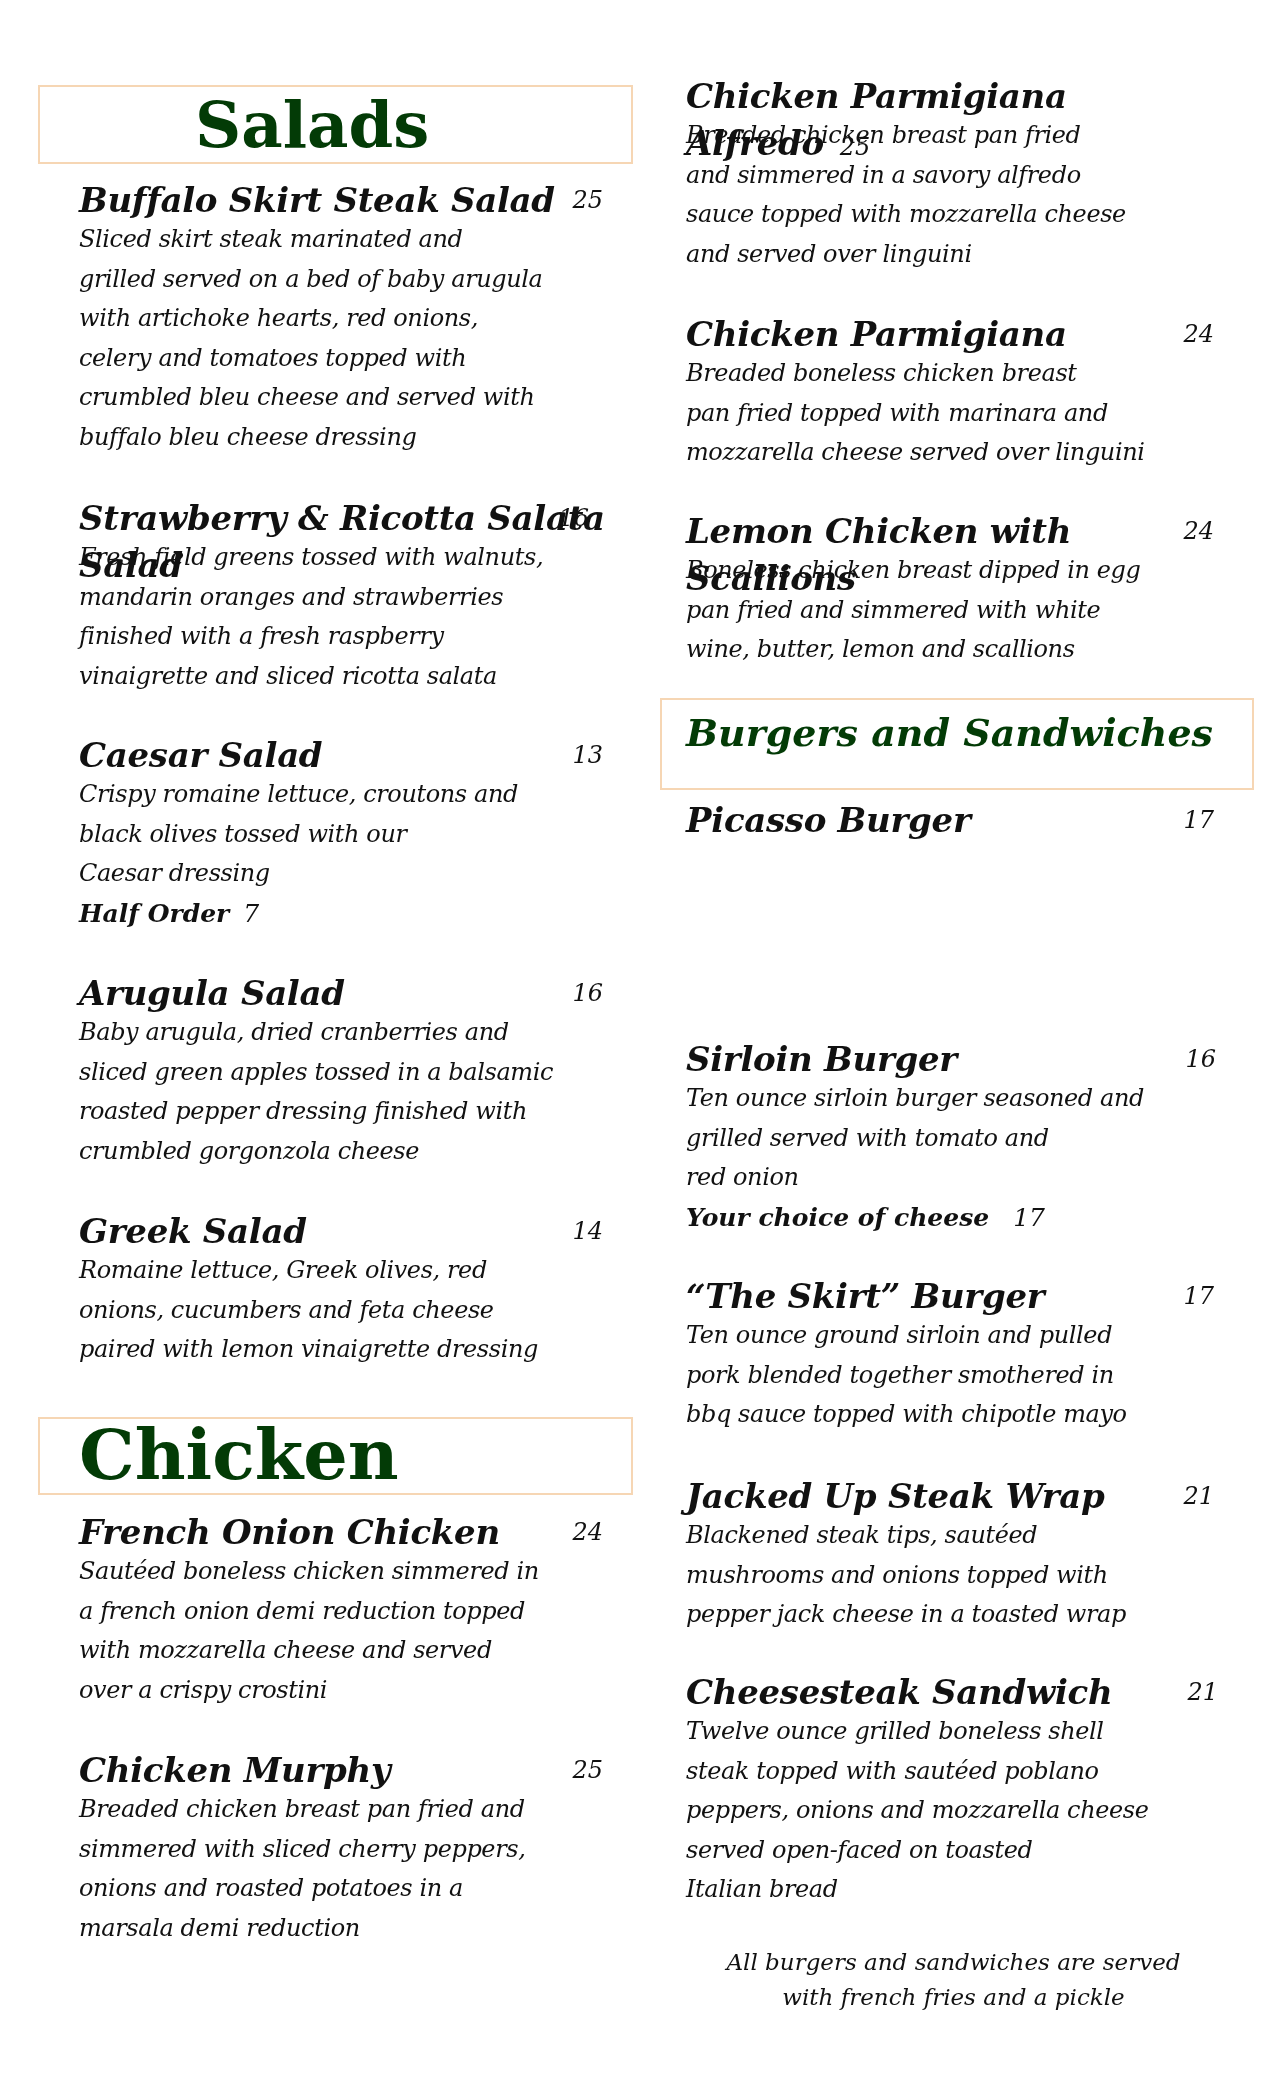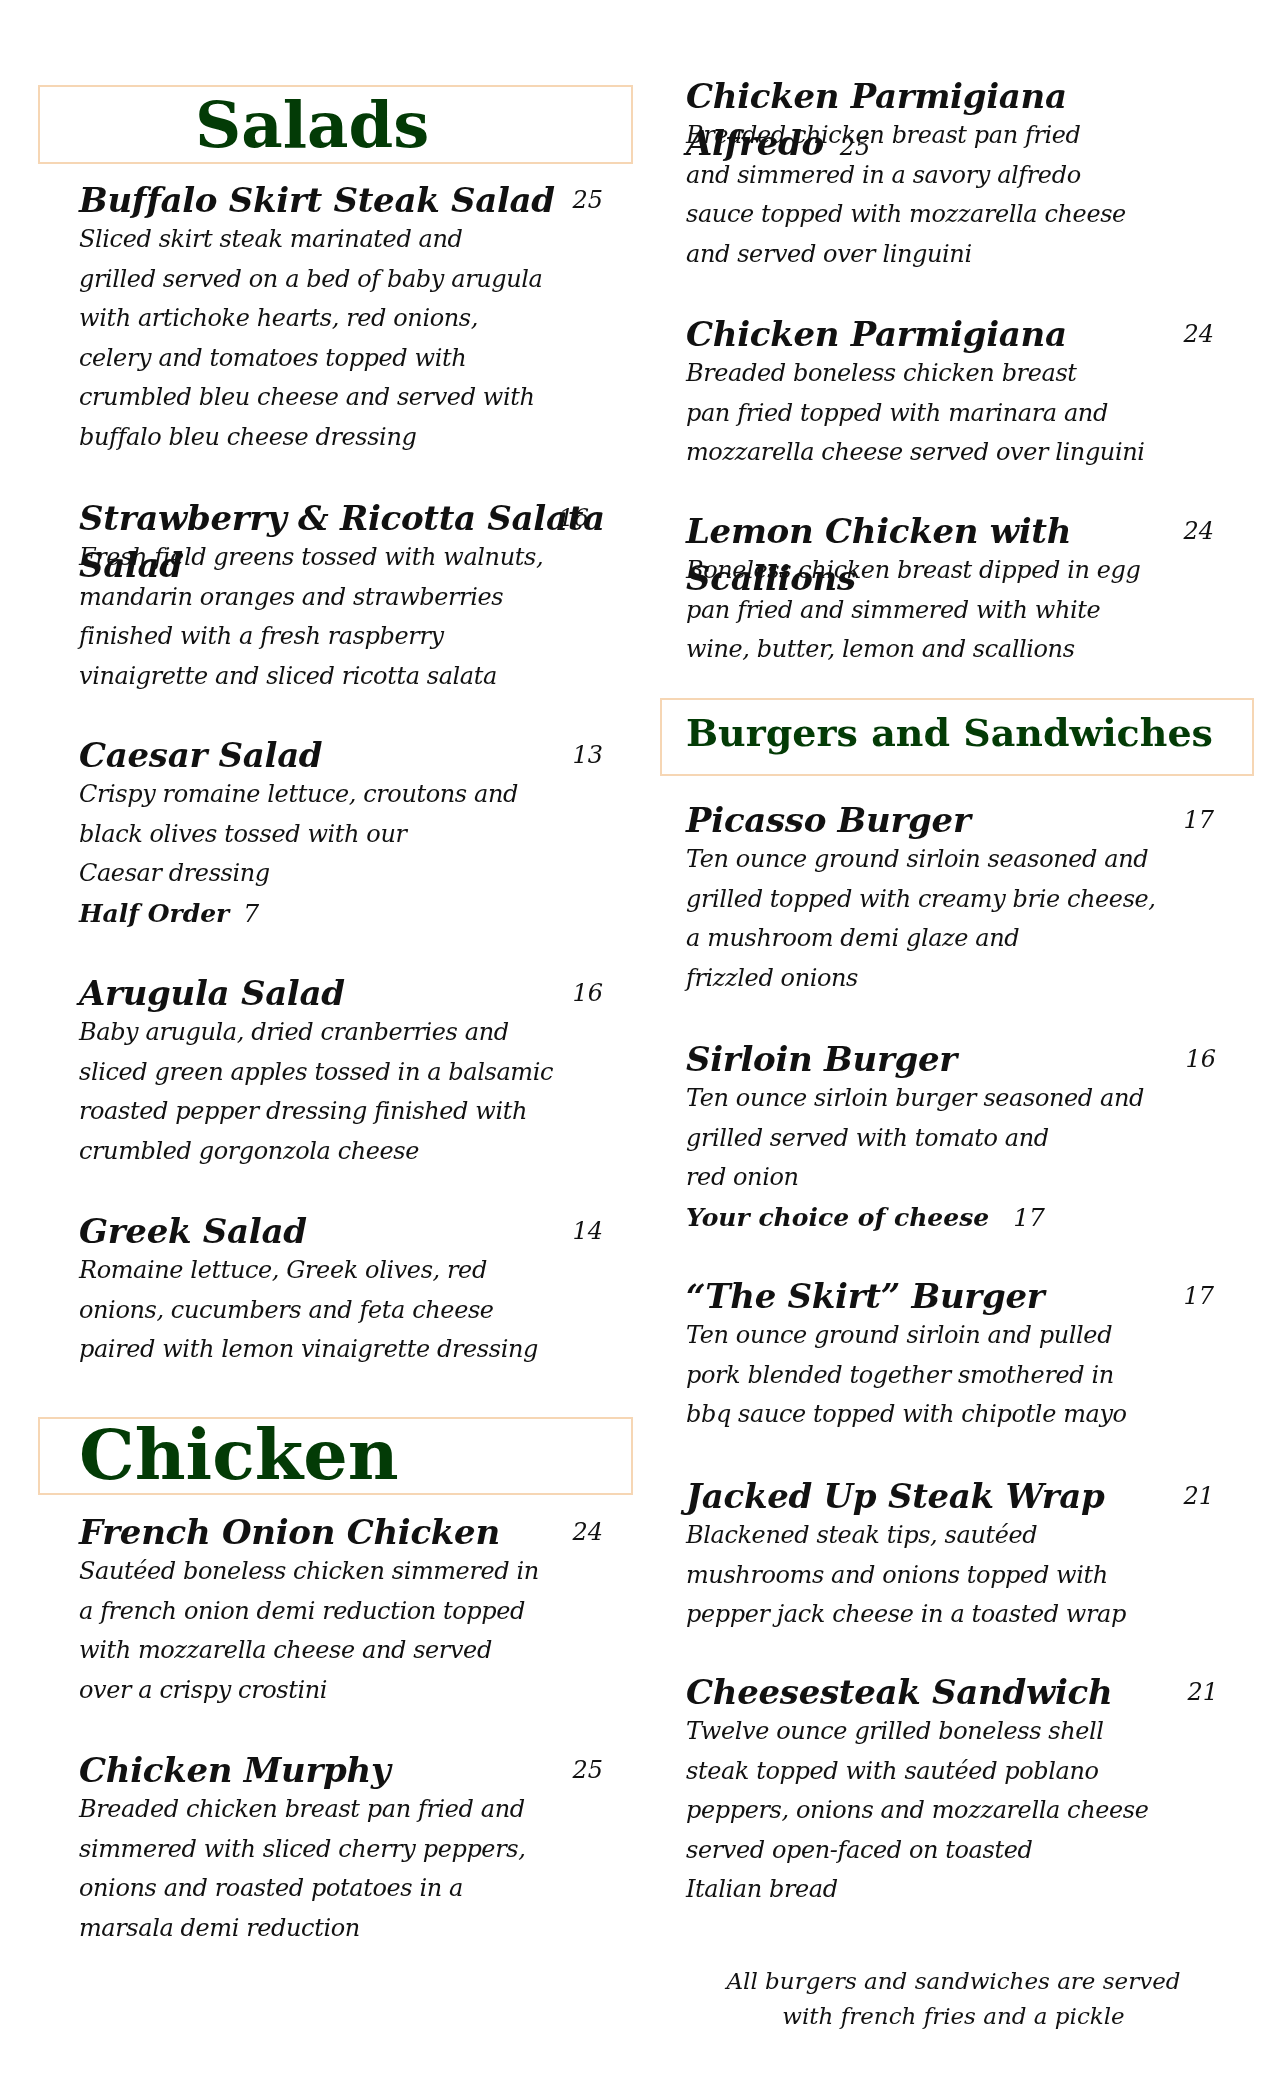--- a/index.html
+++ b/index.html
@@ -13,21 +13,21 @@
   .item .price { position:absolute; top:0; font-style:italic; font-size:24px; }
   .item .desc { font-style:italic; font-size:24px; line-height:39.5px; white-space:pre-line; letter-spacing:-0.4px; }
   .item .extra { font-style:italic; font-size:25px; line-height:40px; height:40px; }
   .item .extra .xname { font-weight:bold; }
   .item .extra .xprice { margin-left:14px; }
   .left { left:79px; width:530px; }
   .right { left:686px; width:540px; }
   .left .price { right:6px; }
   .right .price { right:12px; }
   .footer { position:absolute; left:686px; width:535px; top:1945px; text-align:center;
-            font-style:italic; font-size:23px; line-height:35px; white-space:pre-line;margin-top:19px; }
+            font-style:italic; font-size:23px; line-height:35px; white-space:pre-line; }
 </style>
 </head>
 <body>
 
 <div class="box" style="left:38px;top:85px;width:595px;height:79px;">
   <h1 style="left:155px;top:0px;font-size:64px;line-height:75px;">Salads</h1>
 </div>
 
 <div class="item left" style="top:180px;">
   <div class="head"><span class="name">Buffalo Skirt Steak Salad</span><span class="price">25</span></div>
@@ -105,30 +105,26 @@
 mozzarella cheese served over linguini</div>
 </div>
 
 <div class="item right" style="top:511px;">
   <div class="head"><span class="name">Lemon Chicken with Scallions</span><span class="price">24</span></div>
   <div class="desc">Boneless chicken breast dipped in egg
 pan fried and simmered with white
 wine, butter, lemon and scallions</div>
 </div>
 
-<div class="box" style="left:660px;top:698px;width:594px;height:78px;">
+<div class="box" style="left:660px;top:698px;width:594px;height:92px;font-style:italic;">
   <h1 style="left:24px;top:8px;font-size:38px;line-height:50px;">Burgers and Sandwiches</h1>
 </div>
 
 <div class="item right" style="top:800px;">
   <div class="head"><span class="name">Picasso Burger</span><span class="price">17</span></div>
-  <div class="desc">Ten ounce ground sirloin seasoned and
-grilled topped with creamy brie cheese,
-a mushroom demi glaze and
-frizzled onions</div>
 </div>
 
 <div class="item right" style="top:1039px;">
   <div class="head"><span class="name">Sirloin Burger</span><span class="price" style="right:10px;">16</span></div>
   <div class="desc">Ten ounce sirloin burger seasoned and
 grilled served with tomato and
 red onion</div>
   <div class="extra"><span class="xname">Your choice of cheese</span><span class="xprice" style="margin-left:24px;">17</span></div>
 </div>
 

